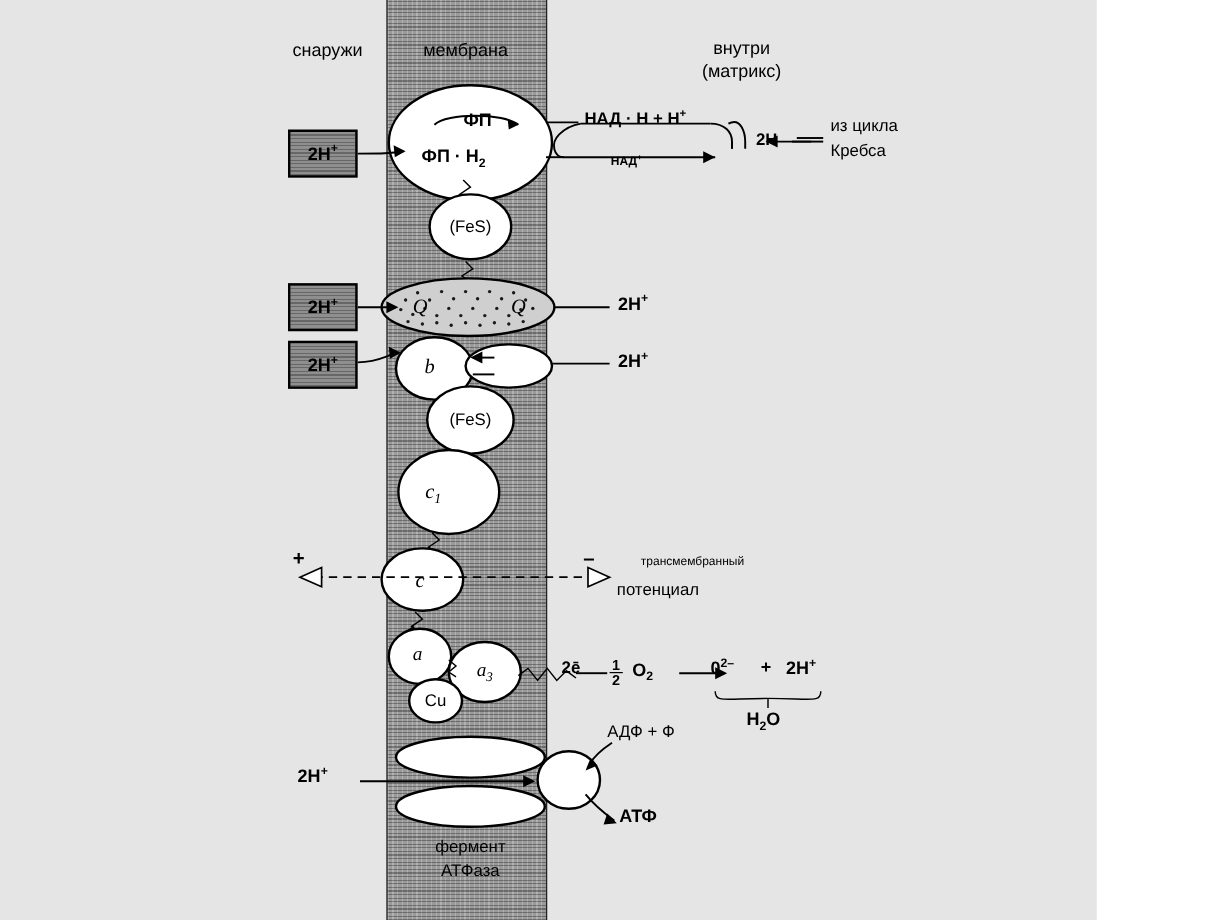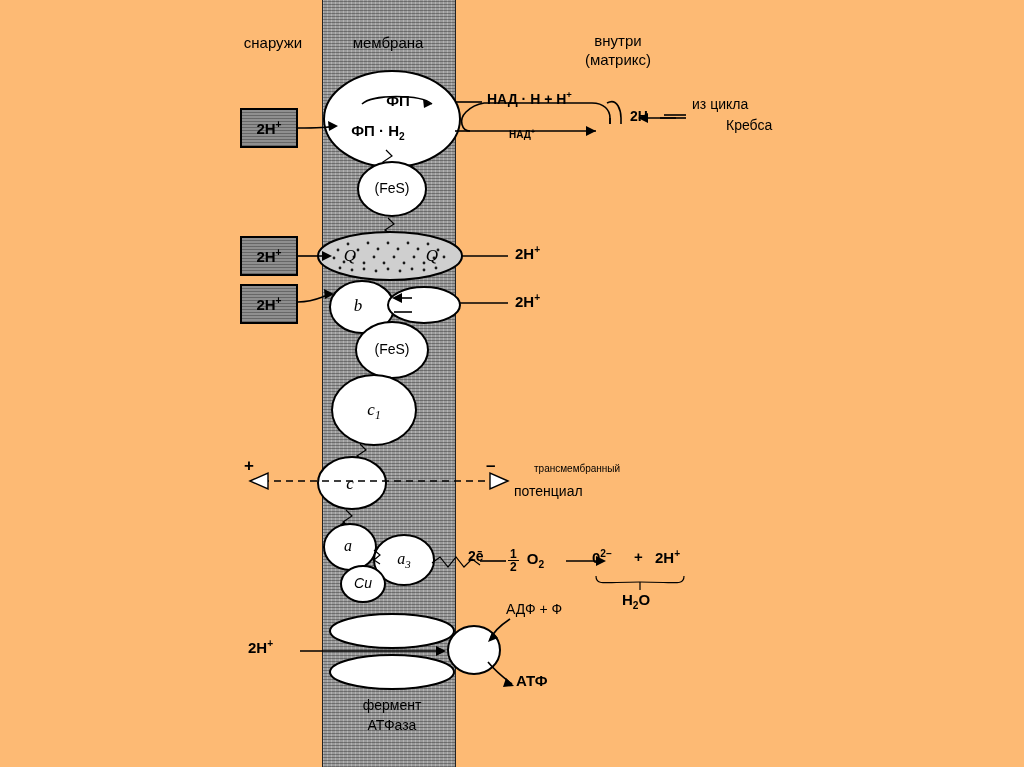--- a/index.html
+++ b/index.html
@@ -5,23 +5,23 @@
   html, body {
     margin: 0;
     padding: 0;
     background: #ffffff;
   }
   body {
     font-family: "Liberation Sans", sans-serif;
   }
   #canvas {
     position: relative;
-    width: 1024px;
+    width: 914px;
     height: 767px;
-    background: #fdba74;
+    background: #e5e5e5;
     overflow: hidden;
   }
   
   .membrane {
     position: absolute;
     left: 322px;
     top: 0px;
     width: 132px;
     height: 767px;
     background-color: #9a9a9a;
@@ -258,38 +258,38 @@
 
   <div class="lbl center" style="left:392px; top:180px; font-size:14px;">(FeS)</div>
 
   <div class="lbl serif center" style="left:350px; top:246px; font-size:17px;">Q</div>
   <div class="lbl serif center" style="left:432px; top:246px; font-size:17px;">Q</div>
 
   <div class="lbl serif center" style="left:358px; top:296px; font-size:17px;">b</div>
 
   <div class="lbl center" style="left:392px; top:341px; font-size:14px;">(FeS)</div>
 
-  <div class="lbl serif center" style="left:374px; top:400px; font-size:17px;"><span>c</span><sub>1</sub></div>
+  <div class="lbl serif center" style="left:361px; top:400px; font-size:17px;"><span>c</span><sub>1</sub></div>
 
   <div class="lbl serif center" style="left:350px; top:474px; font-size:17px;">c</div>
 
   <div class="lbl serif center" style="left:348px; top:537px; font-size:16px;">a</div>
 
   <div class="lbl serif center" style="left:404px; top:550px; font-size:16px;"><span>a</span><sub>3</sub></div>
 
-  <div class="lbl center" style="left:363px; top:575px; font-size:14px;font-style:italic;">Cu</div>
+  <div class="lbl center" style="left:363px; top:575px; font-size:14px;">Cu</div>
 
   <div class="lbl" style="left:487px; top:90px; font-size:14px; font-weight:bold;"><span>НАД · Н + Н</span><sup>+</sup></div>
 
   <div class="lbl" style="left:509px; top:128px; font-size:10px; font-weight:bold;"><span>НАД</span><sup>+</sup></div>
 
   <div class="lbl" style="left:630px; top:108px; font-size:14px; font-weight:bold;">2H</div>
 
   <div class="lbl" style="left:692px; top:96px; font-size:14px;">из цикла</div>
-  <div class="lbl" style="left:692px; top:117px; font-size:14px;margin-left:34px;">Кребса</div>
+  <div class="lbl" style="left:692px; top:117px; font-size:14px;">Кребса</div>
 
   <div class="lbl" style="left:515px; top:244px; font-size:15px; font-weight:bold;"><span>2H</span><sup>+</sup></div>
 
   <div class="lbl" style="left:515px; top:292px; font-size:15px; font-weight:bold;"><span>2H</span><sup>+</sup></div>
 
   <div class="lbl" style="left:244px; top:456px; font-size:17px; font-weight:bold;">+</div>
   <div class="lbl" style="left:486px; top:456px; font-size:17px; font-weight:bold;">–</div>
 
   <div class="lbl" style="left:534px; top:463px; font-size:10px;">трансмембранный</div>
   <div class="lbl" style="left:514px; top:483px; font-size:14px;">потенциал</div>

